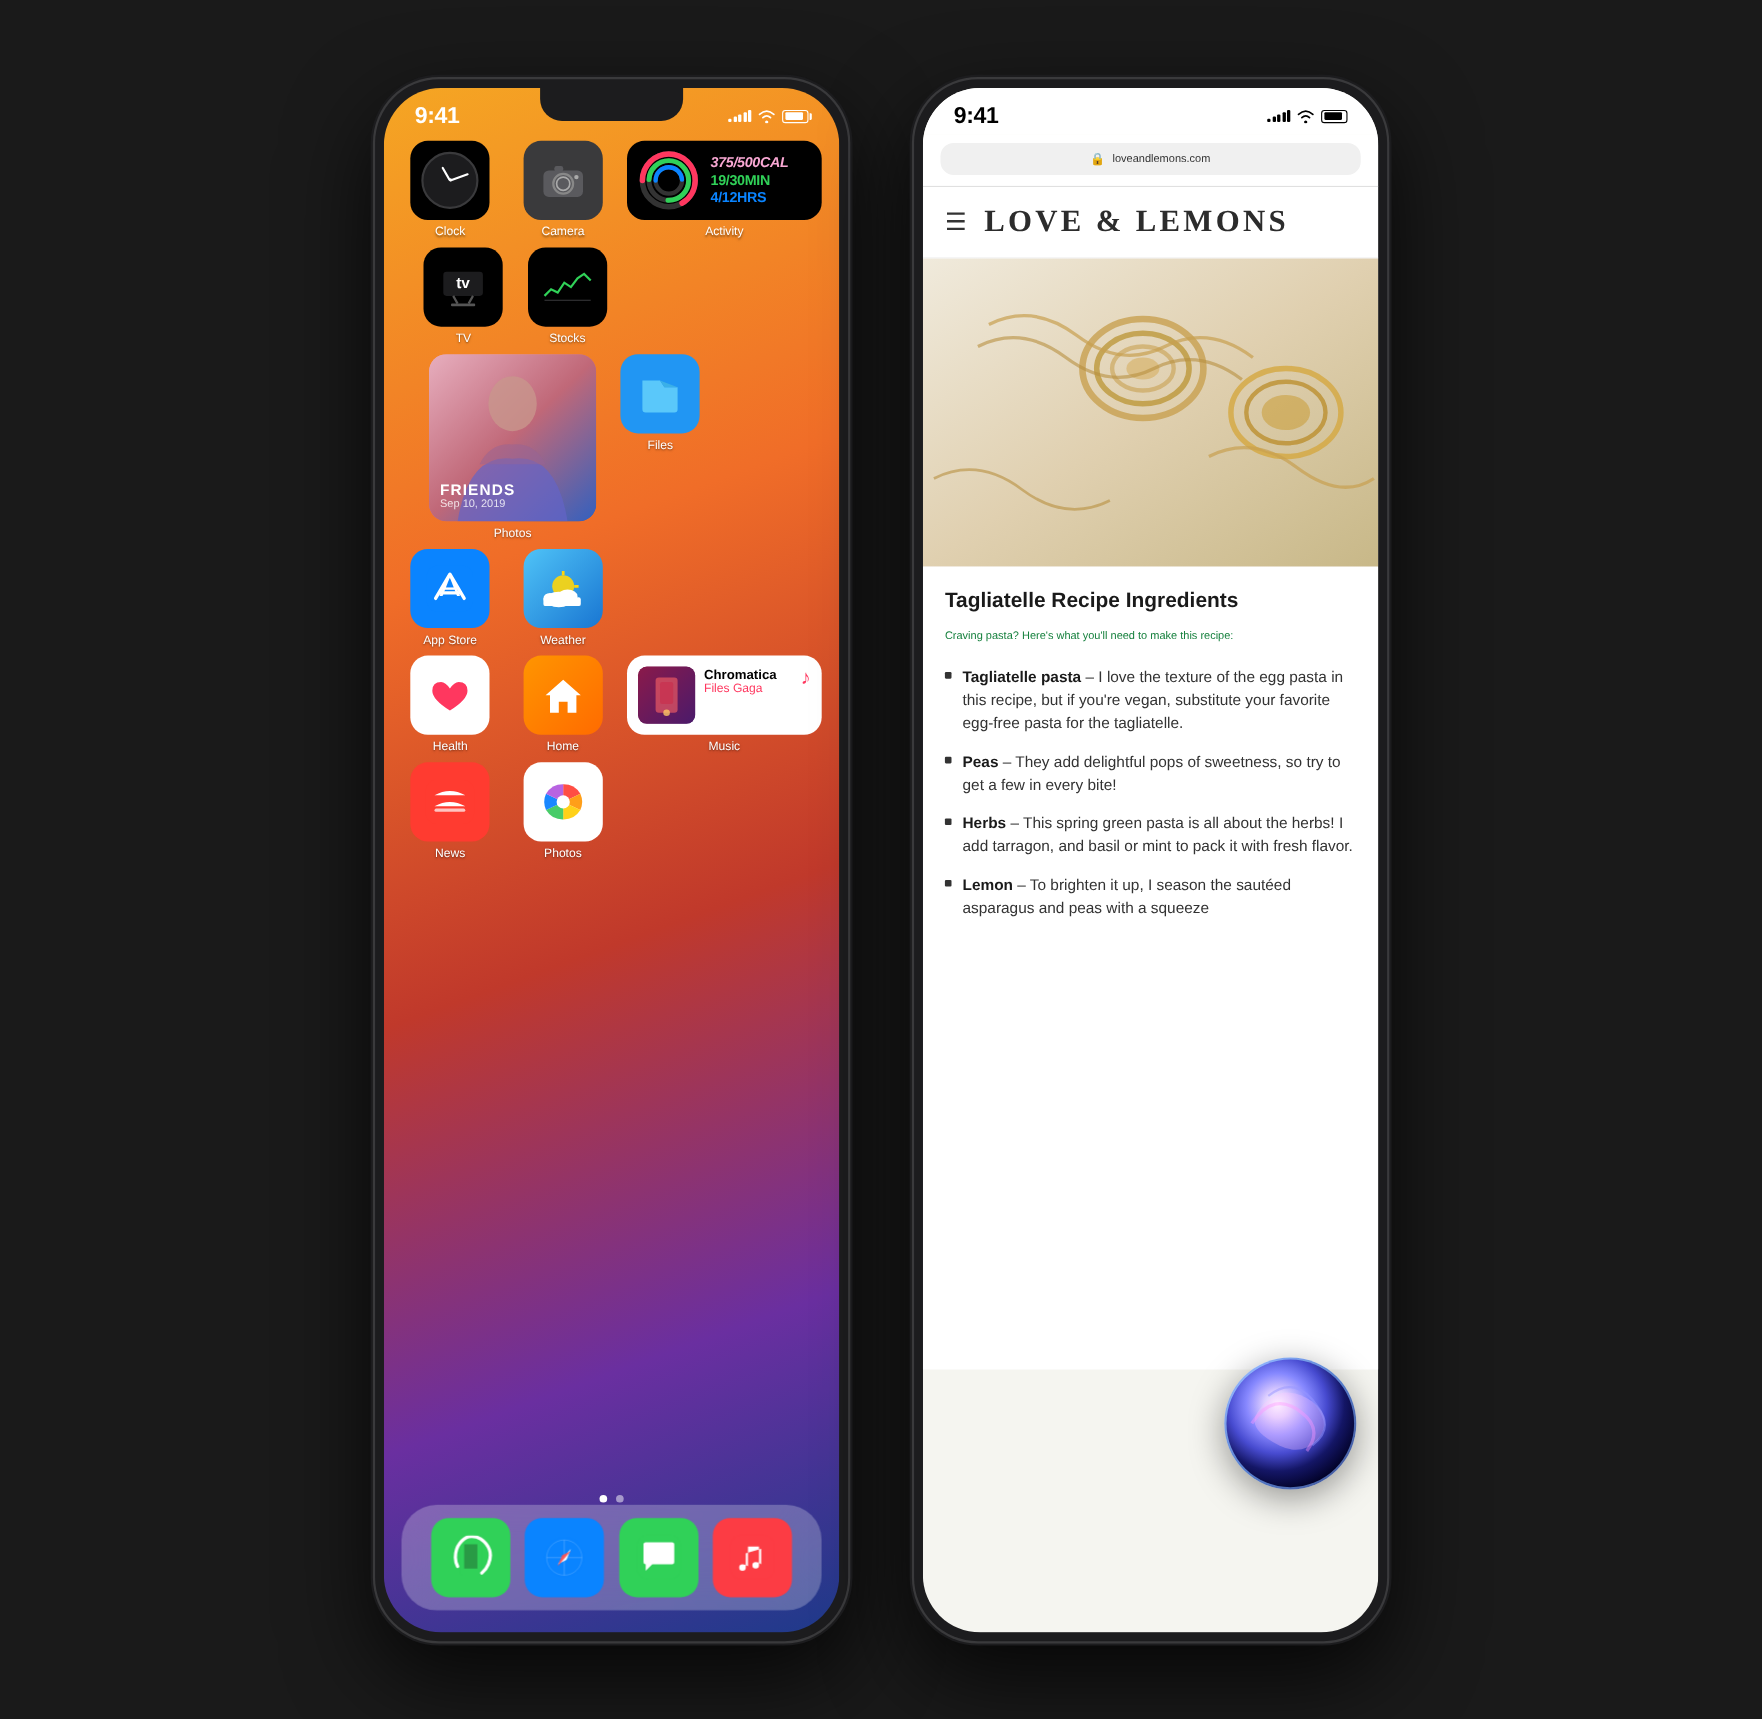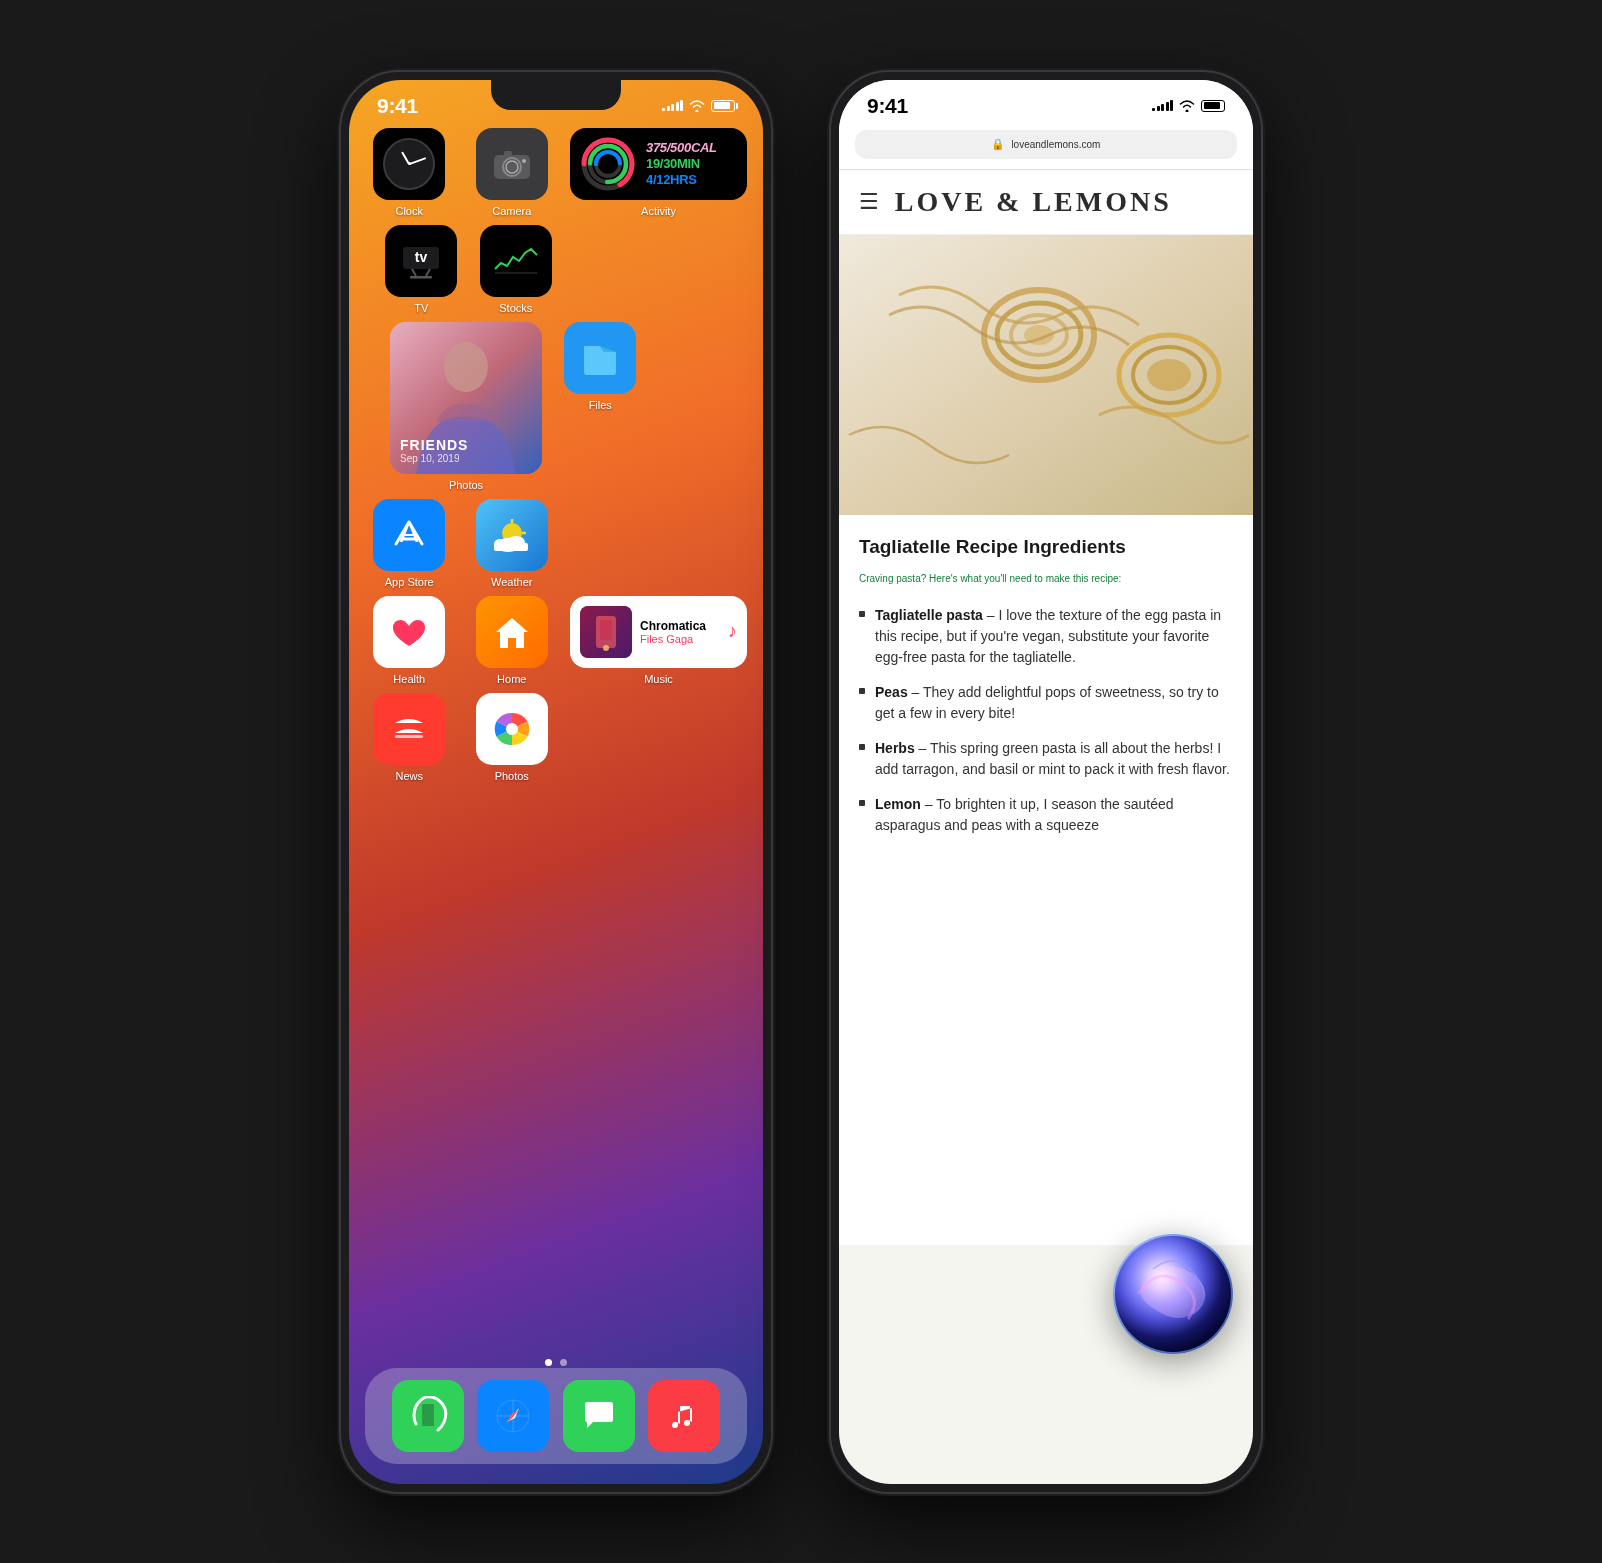--- a/index.html
+++ b/index.html
@@ -257,21 +257,21 @@
     
     .home-app { background: linear-gradient(135deg, #ff9500, #ff6b00); }
 
     
     .music-widget {
       background: white;
       border-radius: 16px;
       padding: 10px;
       display: flex;
       gap: 8px;
-      align-items: center;
+      align-items: flex-start;
     }
     .music-album {
       width: 52px;
       height: 52px;
       border-radius: 8px;
       background: linear-gradient(135deg, #8b1a4a, #4a1a6b);
       position: relative;
       flex-shrink: 0;
       overflow: hidden;
     }

